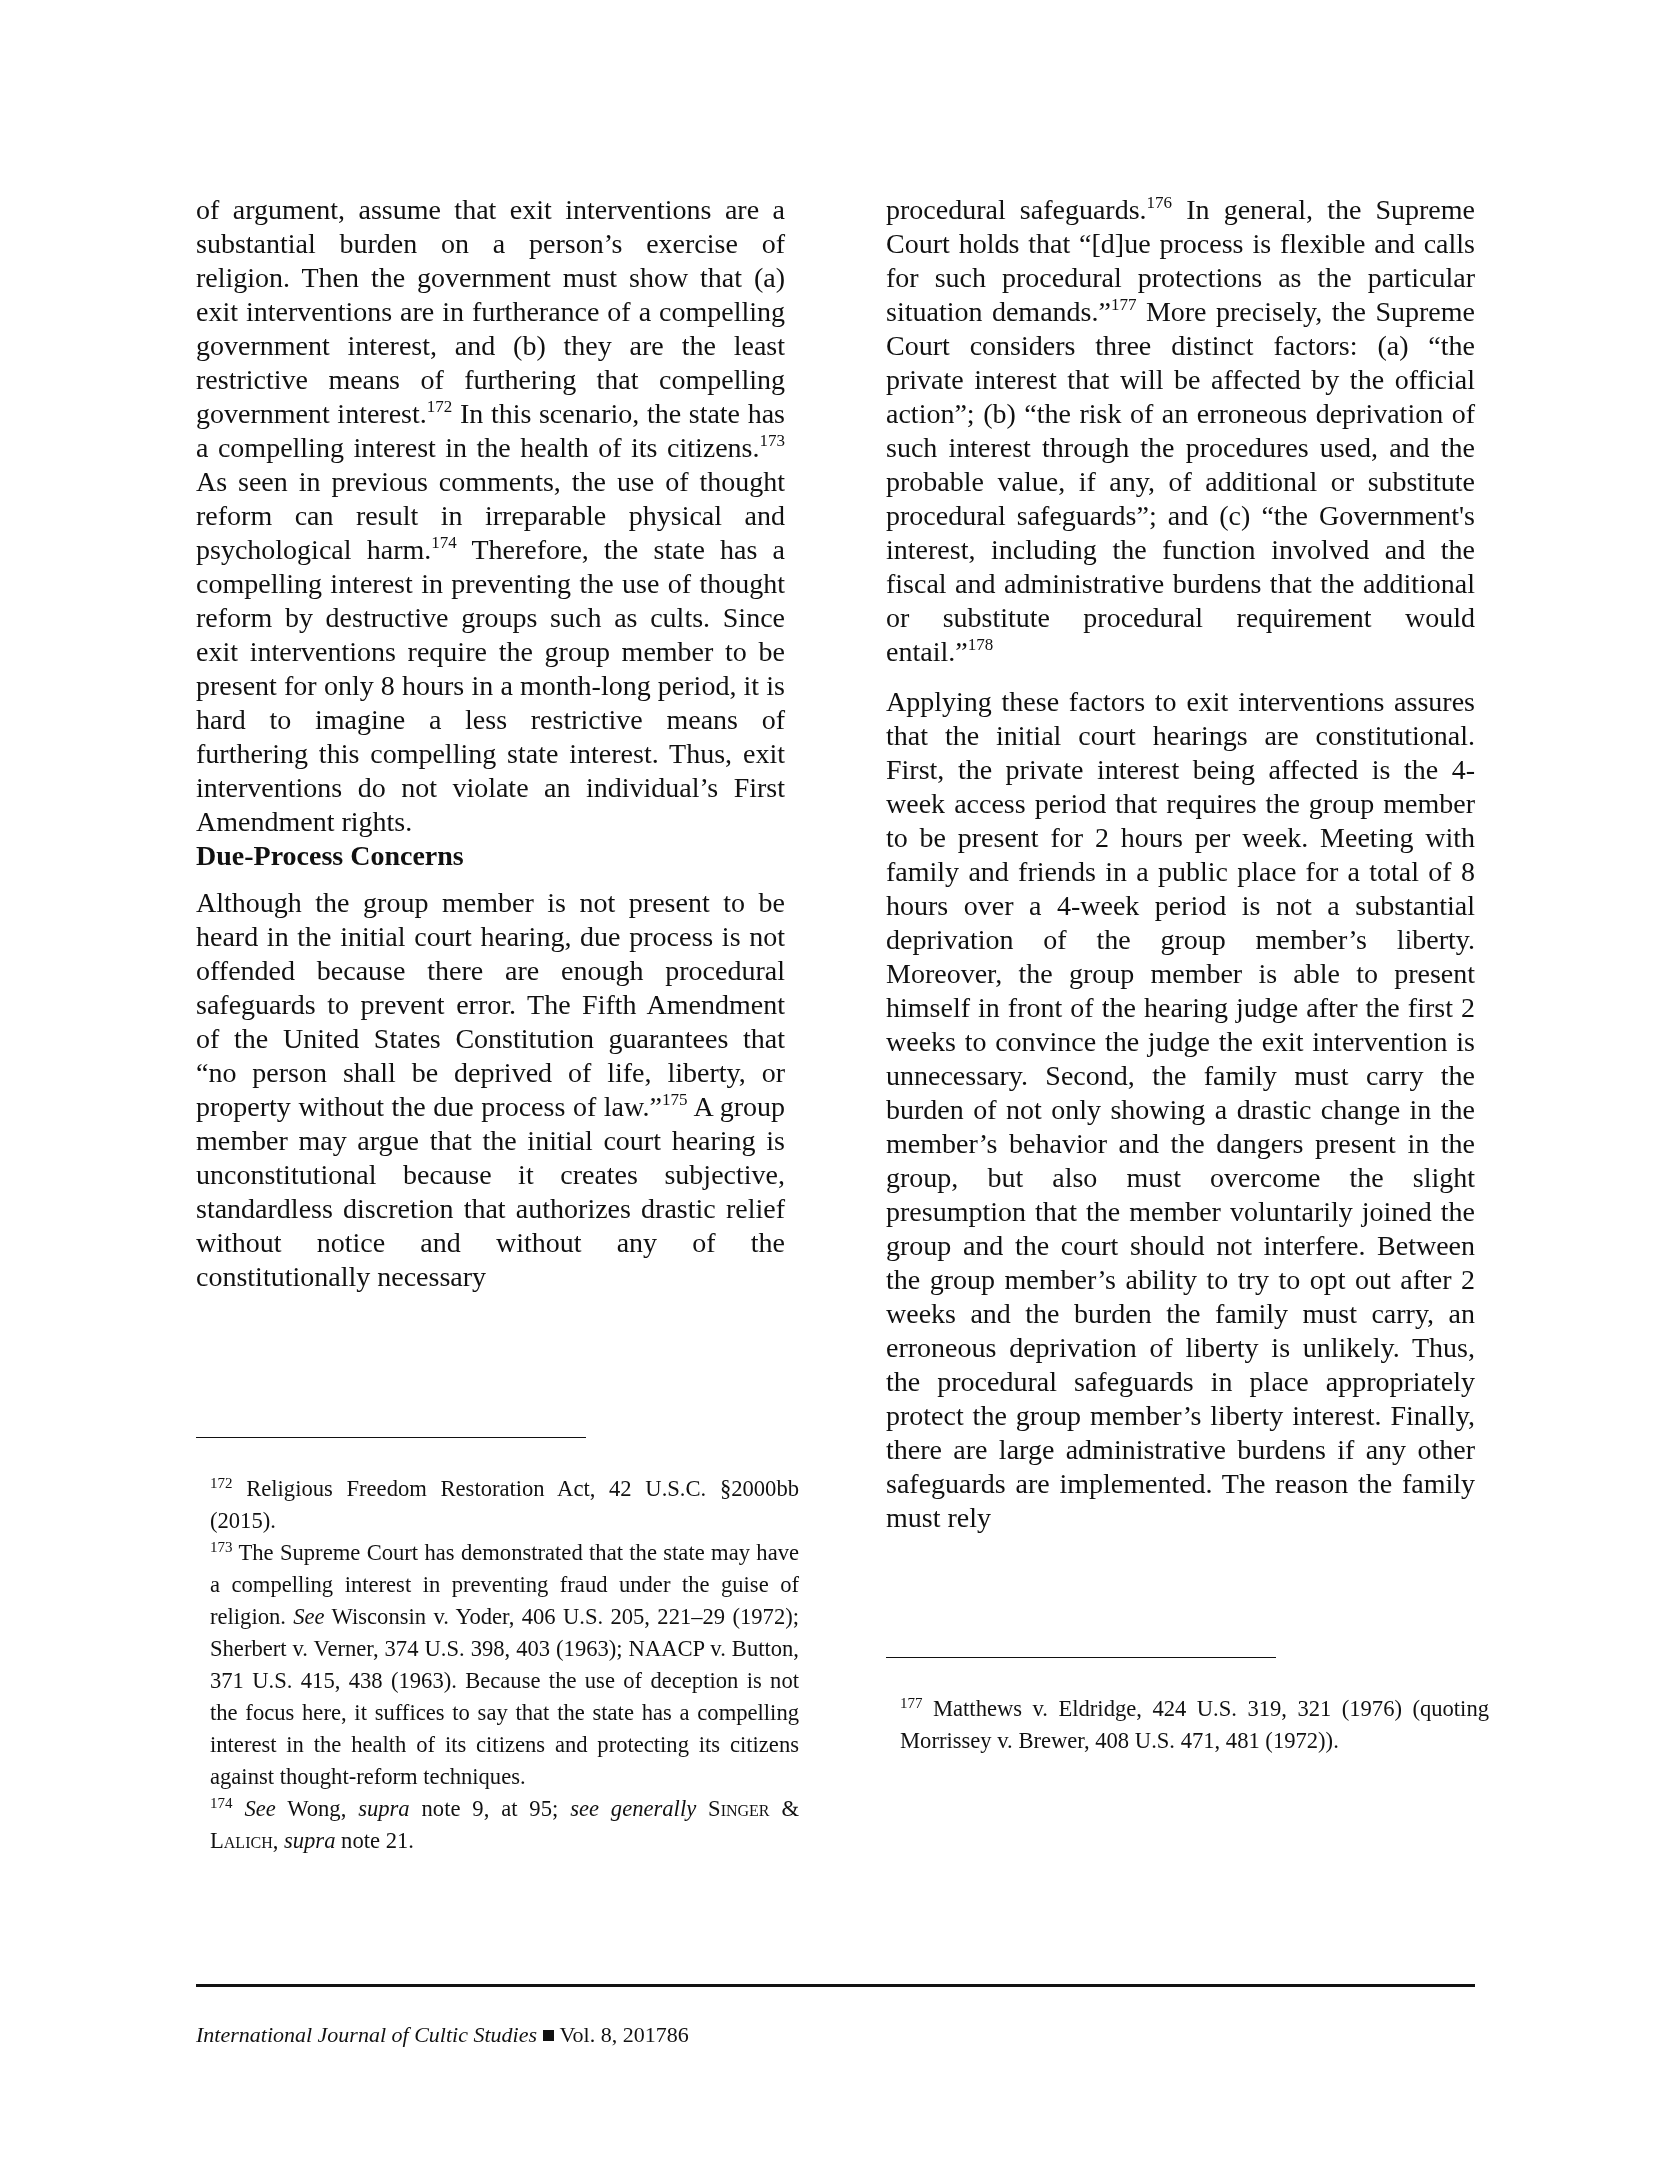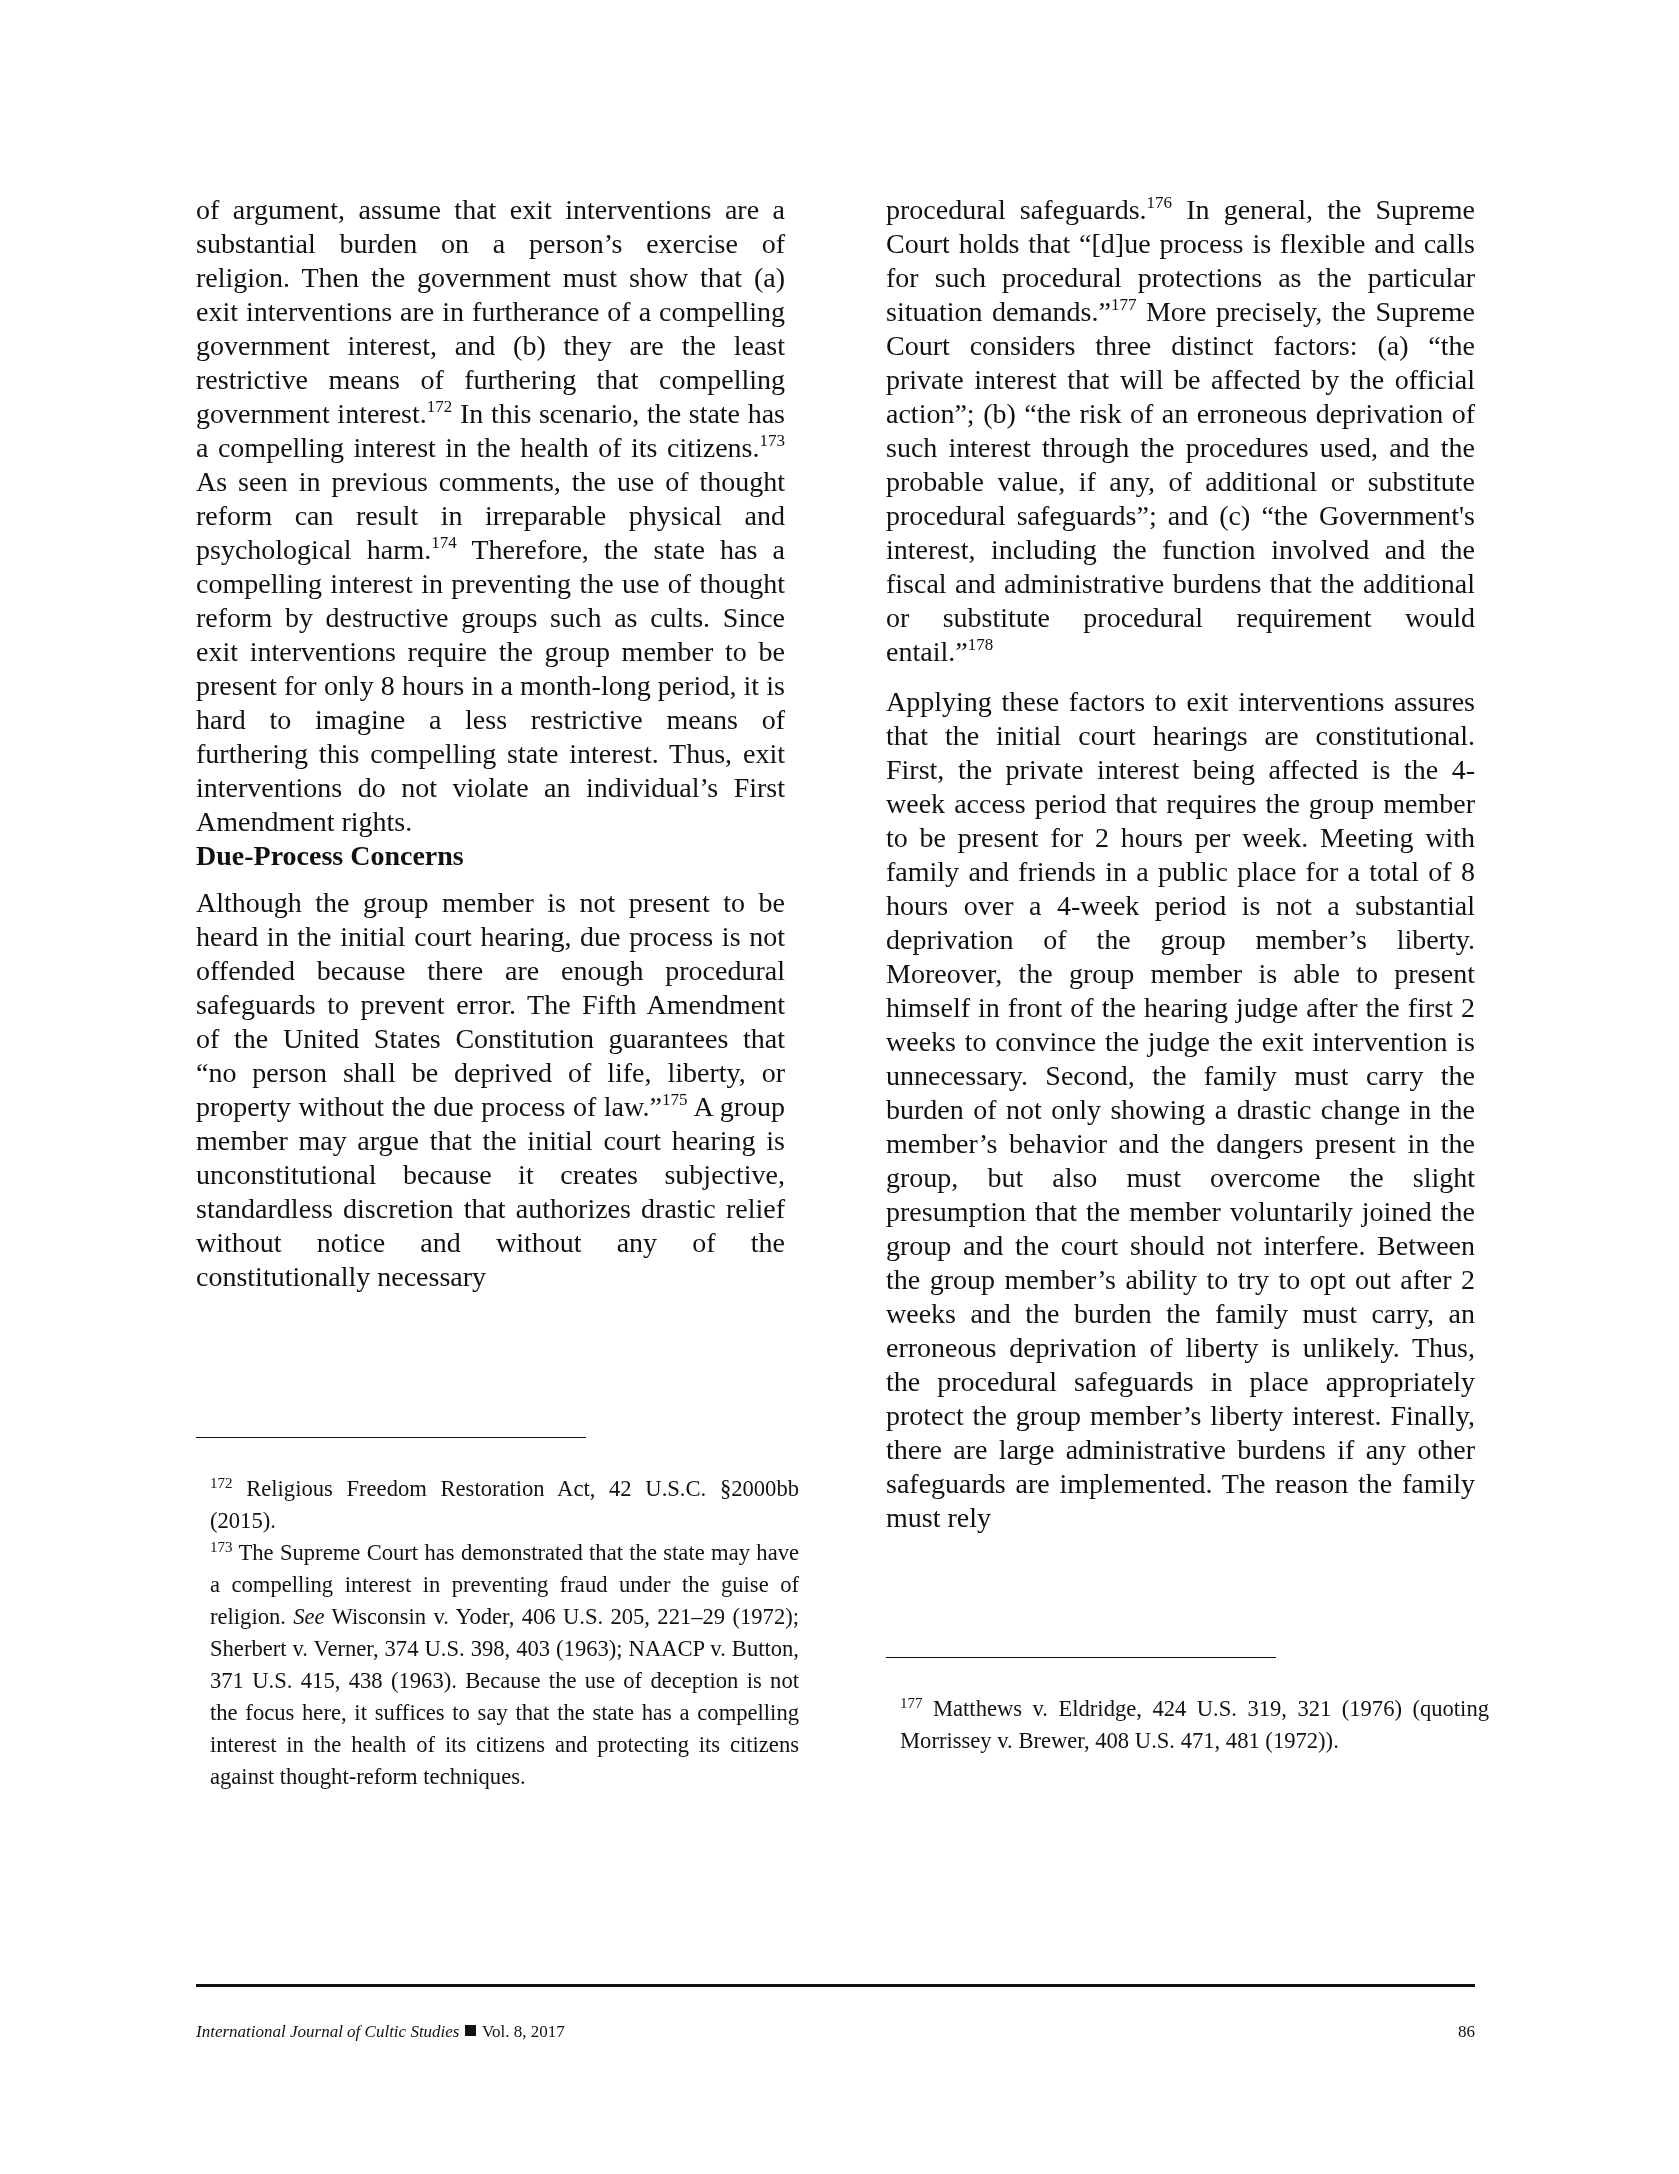--- a/index.html
+++ b/index.html
@@ -37,22 +37,22 @@
   #notes-right { left: 886px; top: 1693px; }
   .note { margin: 0; }
   .note sup { font-size: 15px; line-height: 0; vertical-align: 8.5px; }
   .sc { font-variant: small-caps; }
   #footer-rule {
     position: absolute; left: 196px; top: 1984px; width: 1279px;
     height: 0; border-top: 3.8px solid #111;
   }
   #footer {
     position: absolute; left: 196px; top: 2022px; width: 1279px;
-    font-family: "Liberation Serif", serif; font-size: 17px;
-    display: flex; justify-content: space-between;
+    font-family: "Liberation Serif", serif; font-size: 22px;
+    display: flex; justify-content: flex-start;
   }
   #journal { font-style: italic; }
   #square { display: inline-block; width: 11.3px; height: 11.3px; background: #111; margin: 0 5.6px 0 5.6px; vertical-align: 0.9px; }
 </style>
 </head>
 <body>
 
 <div class="col" id="col-left">
   <p class="para"><span>of argument, assume that exit interventions are a substantial burden on a person’s exercise of religion. Then the government must show that (a) exit interventions are in furtherance of a compelling government interest, and (b) they are the least restrictive means of furthering that compelling government interest.</span><sup class="fn">172</sup><span> In this scenario, the state has a compelling interest in the health of its citizens.</span><sup class="fn">173</sup><span> As seen in previous comments, the use of thought reform can result in irreparable physical and psychological harm.</span><sup class="fn">174</sup><span> Therefore, the state has a compelling interest in preventing the use of thought reform by destructive groups such as cults. Since exit interventions require the group member to be present for only 8 hours in a month-long period, it is hard to imagine a less restrictive means of furthering this compelling state interest. Thus, exit interventions do not violate an individual’s First Amendment rights.</span></p>
   <div class="heading">Due-Process Concerns</div>
@@ -63,20 +63,21 @@
   <p class="para"><span>procedural safeguards.</span><sup class="fn">176</sup><span> In general, the Supreme Court holds that “[d]ue process is flexible and calls for such procedural protections as the particular situation demands.”</span><sup class="fn">177</sup><span> More precisely, the Supreme Court considers three distinct factors: (a) “the private interest that will be affected by the official action”; (b) “the risk of an erroneous deprivation of such interest through the procedures used, and the probable value, if any, of additional or substitute procedural safeguards”; and (c) “the Government's interest, including the function involved and the fiscal and administrative burdens that the additional or substitute procedural requirement would entail.”</span><sup class="fn">178</sup></p>
   <p class="para">Applying these factors to exit interventions assures that the initial court hearings are constitutional. First, the private interest being affected is the 4-week access period that requires the group member to be present for 2 hours per week. Meeting with family and friends in a public place for a total of 8 hours over a 4-week period is not a substantial deprivation of the group member’s liberty. Moreover, the group member is able to present himself in front of the hearing judge after the first 2 weeks to convince the judge the exit intervention is unnecessary. Second, the family must carry the burden of not only showing a drastic change in the member’s behavior and the dangers present in the group, but also must overcome the slight presumption that the member voluntarily joined the group and the court should not interfere. Between the group member’s ability to try to opt out after 2 weeks and the burden the family must carry, an erroneous deprivation of liberty is unlikely. Thus, the procedural safeguards in place appropriately protect the group member’s liberty interest. Finally, there are large administrative burdens if any other safeguards are implemented. The reason the family must rely</p>
 </div>
 
 <div class="rule-short" id="rule-left"></div>
 <div class="rule-short" id="rule-right"></div>
 
 <div class="notes" id="notes-left">
   <p class="note"><sup>172</sup><span> Religious Freedom Restoration Act, 42 U.S.C. §2000bb (2015).</span></p>
   <p class="note"><sup>173</sup><span> The Supreme Court has demonstrated that the state may have a compelling interest in preventing fraud under the guise of religion. </span><i>See</i><span> Wisconsin v. Yoder, 406 U.S. 205, 221–29 (1972); Sherbert v. Verner, 374 U.S. 398, 403 (1963); NAACP v. Button, 371 U.S. 415, 438 (1963). Because the use of deception is not the focus here, it suffices to say that the state has a compelling interest in the health of its citizens and protecting its citizens against thought-reform techniques.</span></p>
+  <p class="note"><sup>174</sup> <i>See</i><span> Wong, </span><i>supra</i><span> note 9, at 95; </span><i>see generally</i><span> </span><span class="sc">Singer &amp; Lalich</span><span>, </span><i>supra</i><span> note 21.</span></p>
 </div>
 
 <div class="notes" id="notes-right">
   <p class="note"><sup>177</sup><span> Matthews v. Eldridge, 424 U.S. 319, 321 (1976) (quoting Morrissey v. Brewer, 408 U.S. 471, 481 (1972)).</span></p>
 </div>
 
 <div id="footer-rule"></div>
 <div id="footer">
   <span><span id="journal">International Journal of Cultic Studies</span><span id="square"></span><span>Vol. 8, 2017</span></span>
   <span>86</span>

